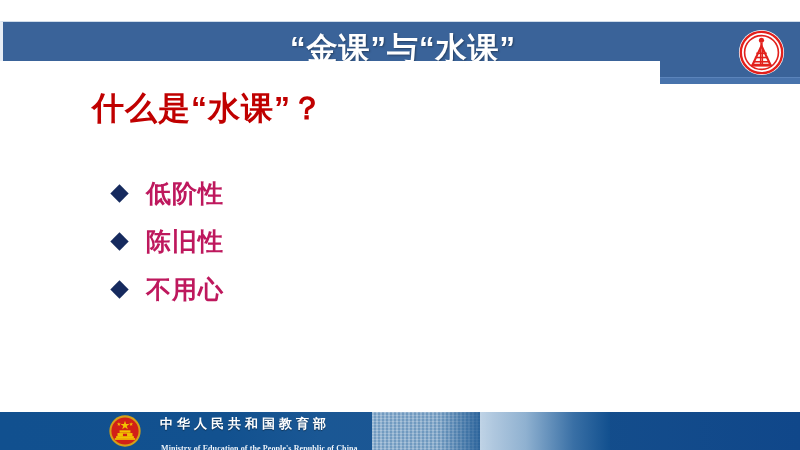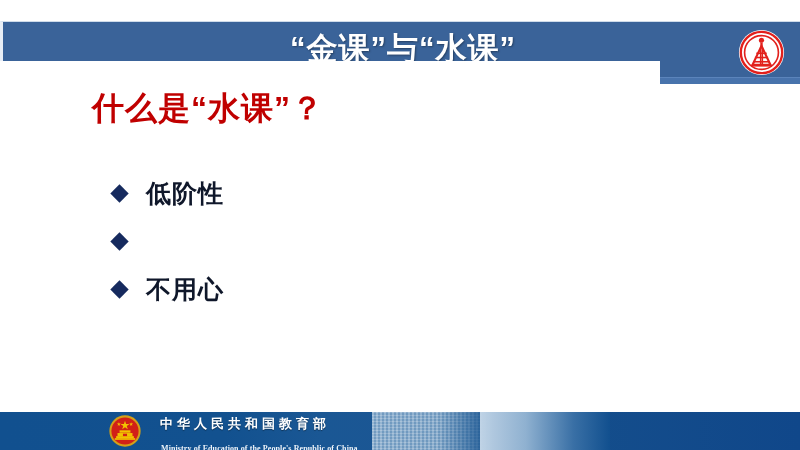--- a/index.html
+++ b/index.html
@@ -104,21 +104,21 @@
   .bullet-diamond {
     width: 13px;
     height: 13px;
     background: #162a5e;
     transform: rotate(45deg);
     flex: 0 0 auto;
     margin-right: 20px;
     margin-left: 3px;
   }
   .bullet-text {
-    color: #0f172a;
+    color: #be185d;
     font-size: 25px;
     font-weight: bold;
     letter-spacing: 1px;
     white-space: nowrap;
   }
 
   
   .footer {
     position: absolute;
     left: 0;
@@ -221,20 +221,21 @@
 
     <div class="bullets">
 
       <div class="bullet-row">
         <span class="bullet-diamond"></span>
         <span class="bullet-text">低阶性</span>
       </div>
 
       <div class="bullet-row">
         <span class="bullet-diamond"></span>
+        <span class="bullet-text">陈旧性</span>
       </div>
 
       <div class="bullet-row">
         <span class="bullet-diamond"></span>
         <span class="bullet-text">不用心</span>
       </div>
 
     </div>
   </div>
 

